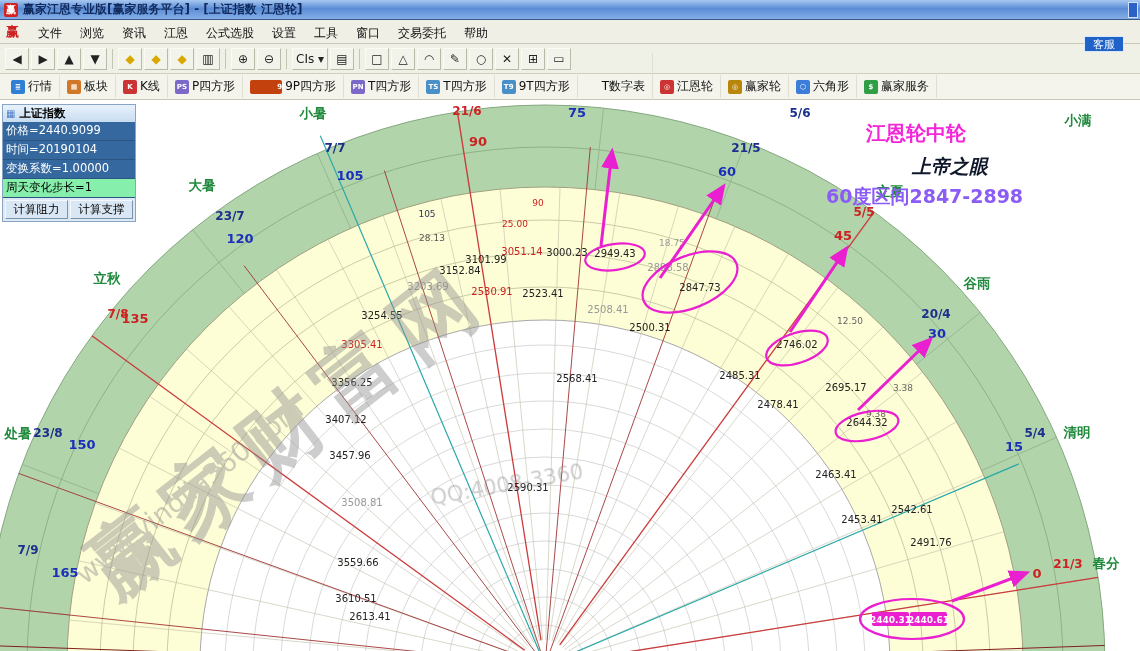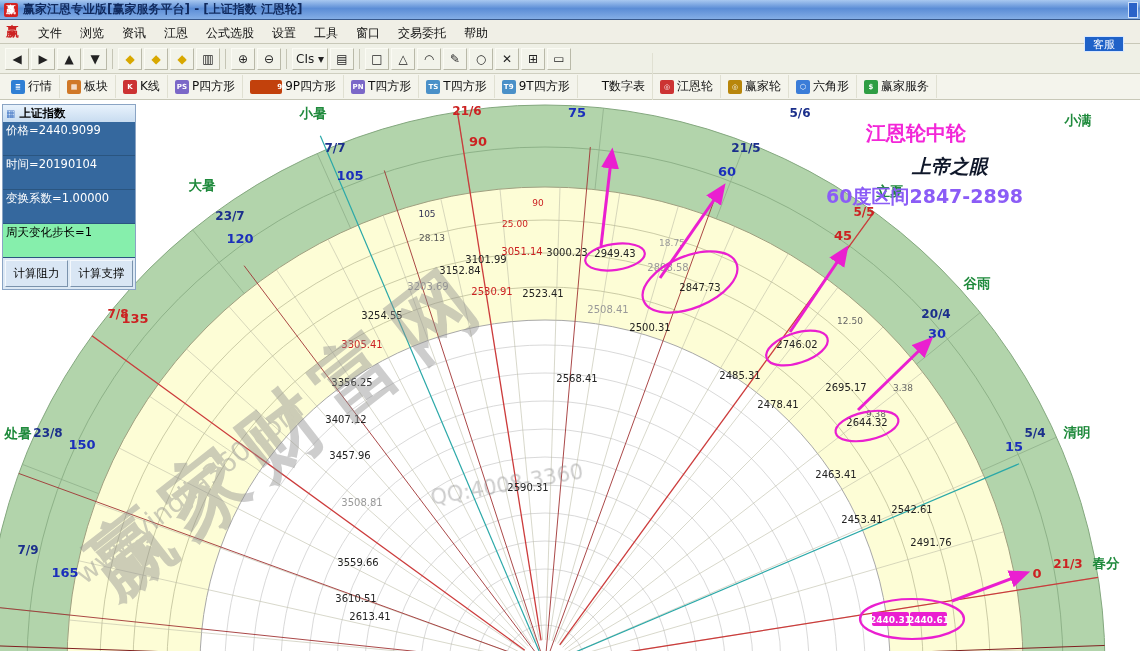--- a/index.html
+++ b/index.html
@@ -48,26 +48,26 @@
   
   .chart-area { position:relative; height:551px; background:#fff; overflow:hidden; }
   .chart-area svg { position:absolute; left:0; top:0; }
 
   
   .info-panel { position:absolute; left:2px; top:4px; width:134px; font-size:11.5px;
     z-index:5; border:1px solid #8aa4c4; background:#fff; }
   .ip-header { background:linear-gradient(#e8f2fc,#c8dcf0); color:#000; font-weight:bold;
     height:17px; display:flex; align-items:center; padding-left:3px; }
   .ip-header .ico { color:#4a7cc8; font-size:10px; margin-right:4px; }
-  .ip-row { background:#35689e; color:#fff; height:34px; line-height:17px;
+  .ip-row { background:#35689e; color:#fff; height:19px; line-height:17px;
     padding-left:3px; border-bottom:1px solid #2a5580; white-space:nowrap; }
   .ip-row.light { background:#86efac; color:#000; }
   .ip-btns { display:flex; gap:2px; padding:2px; background:#dce8f4; }
   .ip-btn { flex:1; background:#d9e6f4; border:1px solid;
-    border-color:#f4f8fc #7a92ac #7a92ac #f4f8fc; font-size:11.5px; height:27px;
+    border-color:#f4f8fc #7a92ac #7a92ac #f4f8fc; font-size:11.5px; height:19px;
     font-family:inherit; color:#000; }
 
   
   .anno { position:absolute; inset:0; pointer-events:none; z-index:6; }
   .anno span { position:absolute; font-weight:bold; }
   .a1 { left:866px; top:20px;  font-size:20px; }
   .a2 { left:912px; top:54px;  font-size:19px; }
   .a3 { left:826px; top:84px;  font-size:19px; }
 </style>
 </head>

